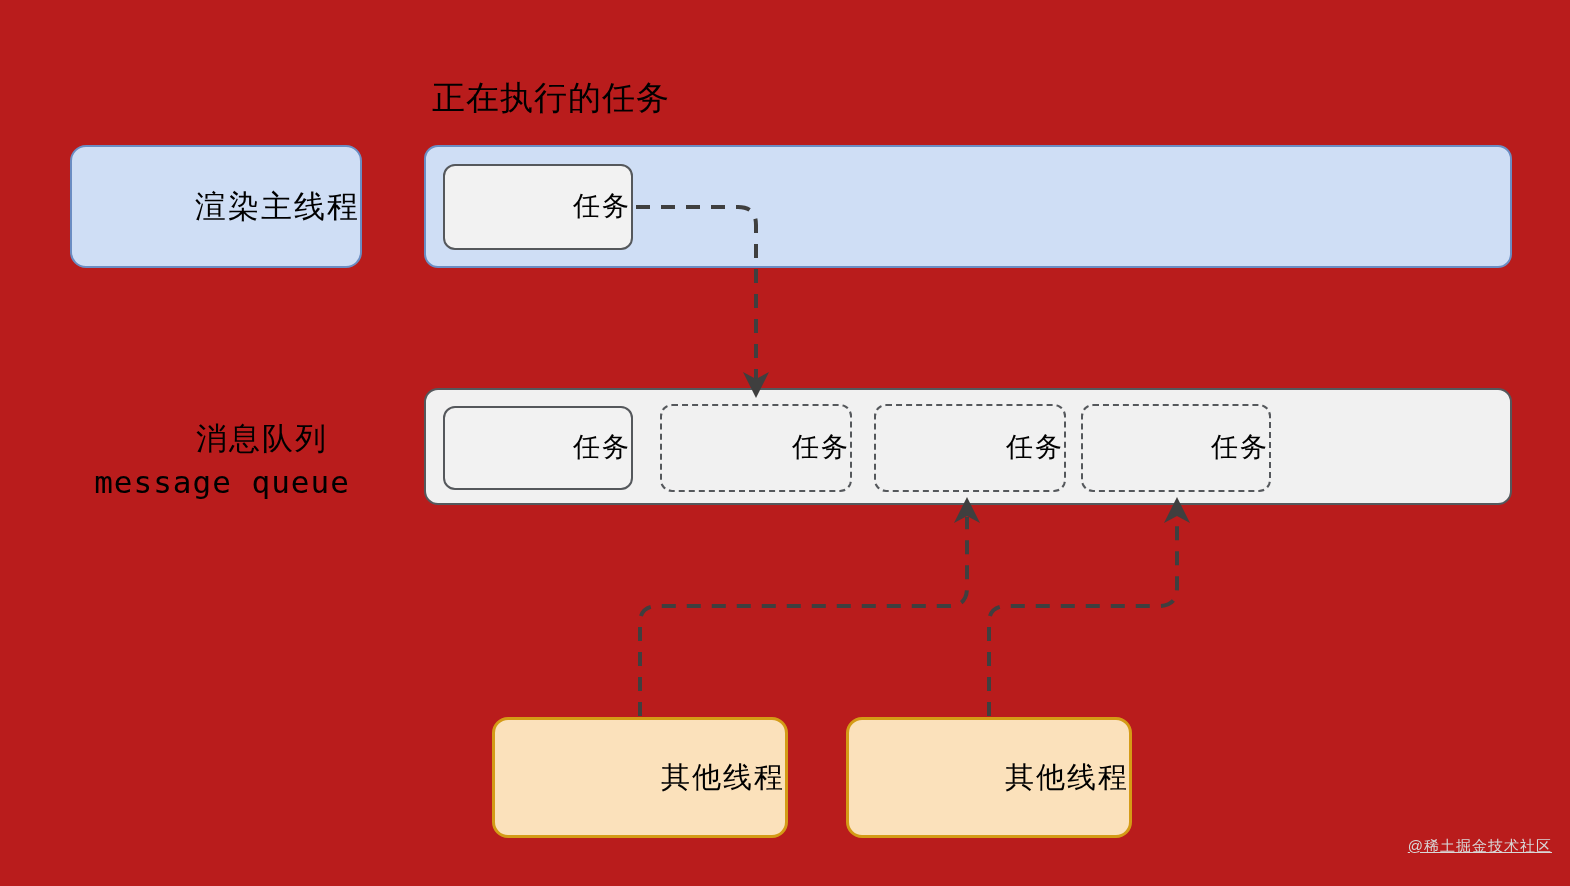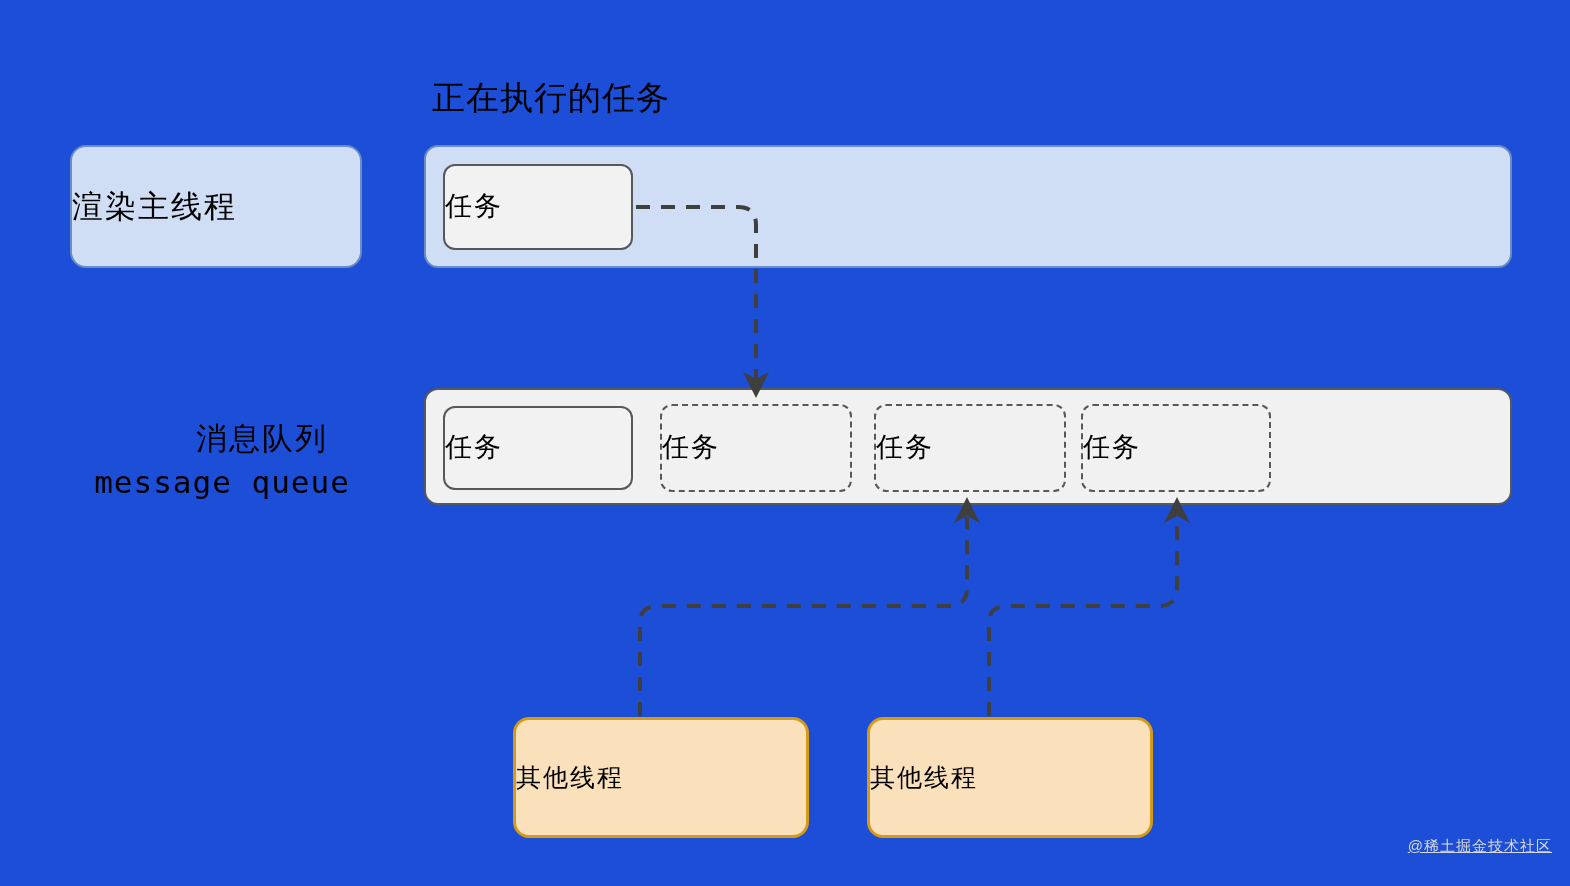--- a/index.html
+++ b/index.html
@@ -7,31 +7,31 @@
     padding: 0;
     background: #ffffff;
   }
   body {
     font-family: "Liberation Sans", "DejaVu Sans", sans-serif;
   }
   #stage {
     position: relative;
     width: 1570px;
     height: 886px;
-    background: #1d4ed8;
+    background: #b91c1c;
     overflow: hidden;
   }
 
   
   .box {
     position: absolute;
     box-sizing: border-box;
     display: flex;
     align-items: center;
-    justify-content: flex-start;
+    justify-content: flex-end;
     text-align: center;
     color: #000000;
     line-height: 1.15;
   }
 
   
   .box-blue {
     background: #cfdef5;
     border: 2px solid #6b8dc3;
     border-radius: 16px;
@@ -69,23 +69,22 @@
     border-radius: 12px;
     font-size: 27px;
     letter-spacing: 2px;
   }
 
   
   .box-orange {
     background: #fbe1bb;
     border: 3px solid #d49b16;
     border-radius: 16px;
-    font-size: 25px;
+    font-size: 29px;
     letter-spacing: 2px;
-    margin-left: 21px;
   }
 
   
   .label {
     position: absolute;
     color: #000000;
     white-space: pre;
   }
   .label-title {
     font-size: 33px;

